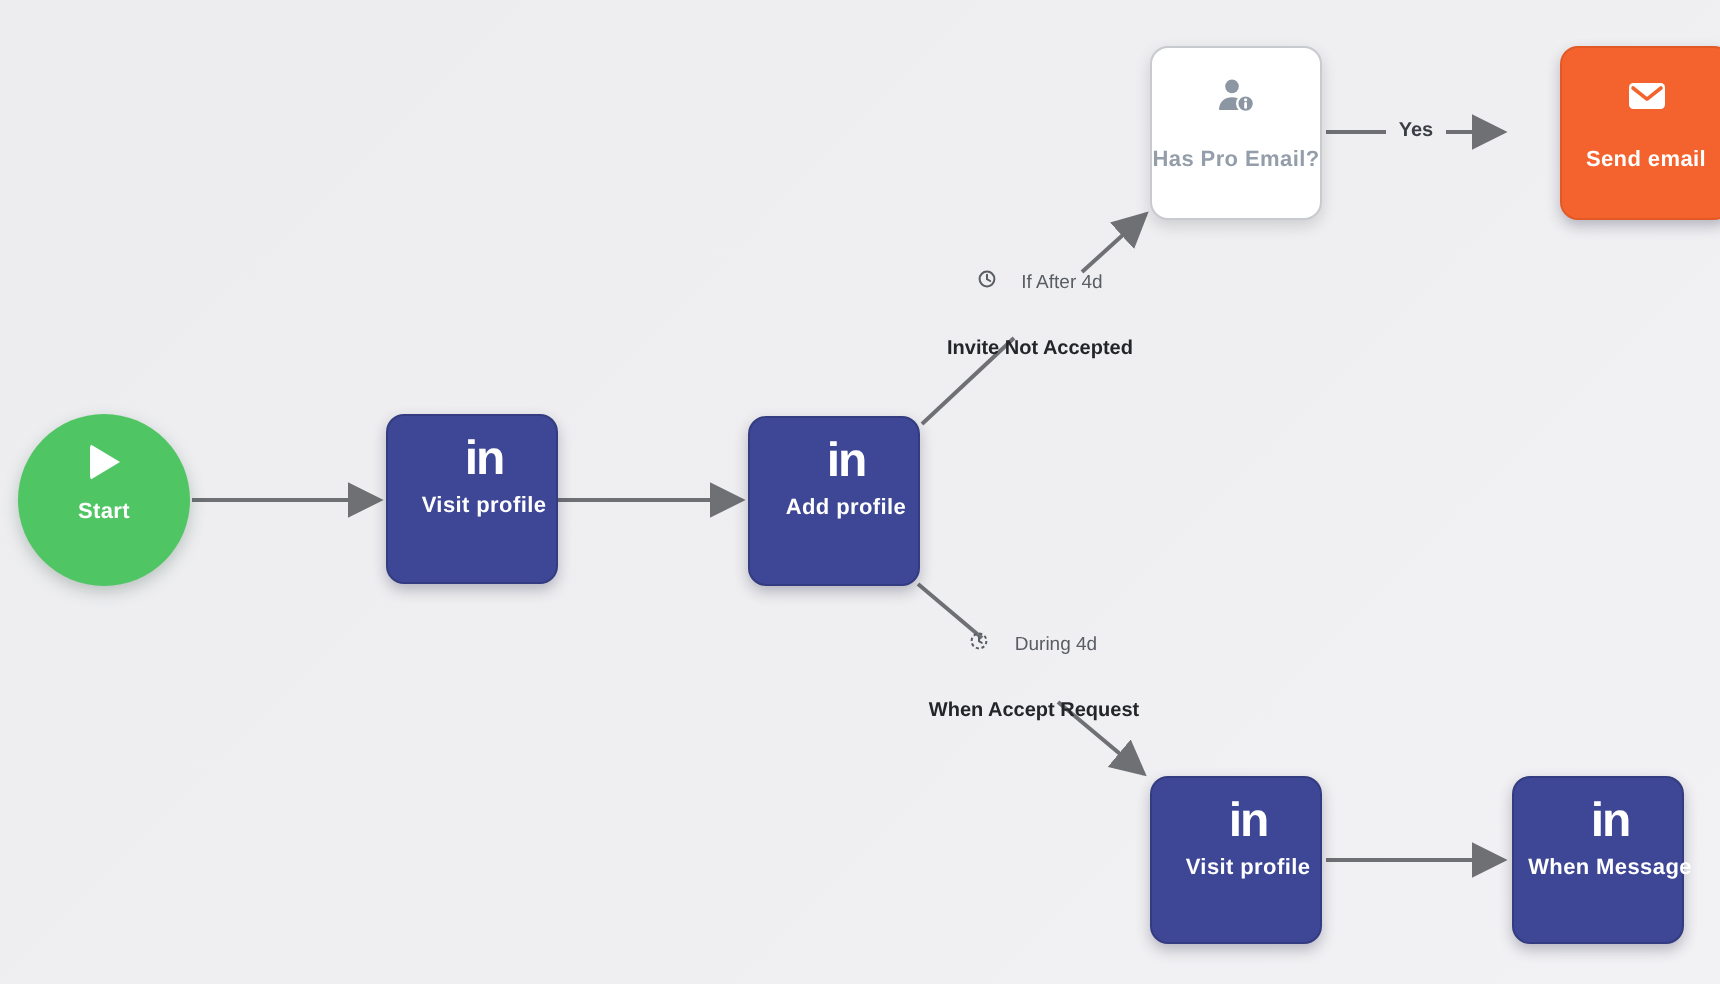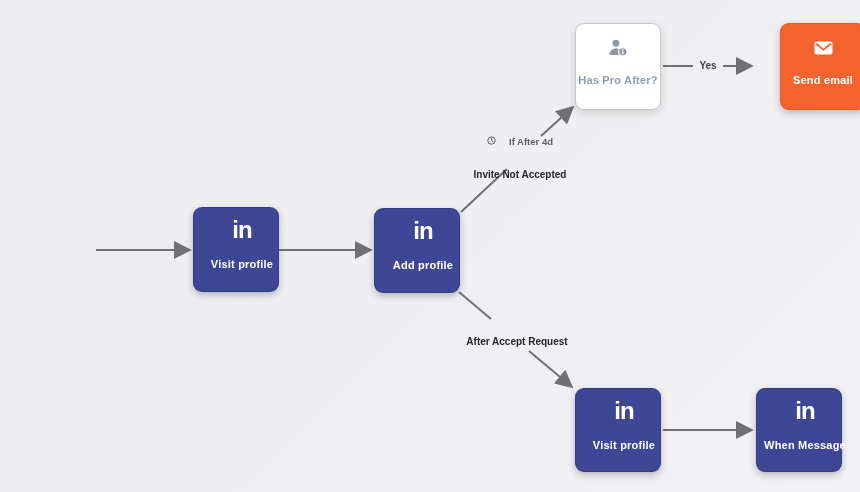--- a/index.html
+++ b/index.html
@@ -36,32 +36,32 @@
     background:#ffffff; border:1px solid #c7cacf;
     box-shadow:0 3px 8px rgba(0,0,0,.14);
   }
 
   .in-logo{
     color:#fff; font-weight:bold; font-size:24px; line-height:30px;
     letter-spacing:-1px;
   }
   .lbl{
     color:#fff; font-weight:bold; font-size:11px; letter-spacing:.2px;
-    margin-top:13px; text-align:center; white-space:nowrap;
+    margin-top:2px; text-align:center; white-space:nowrap;
   }
   .white .lbl{ color:#949eab; margin-top:13px; font-size:11px; }
   .orange .lbl{ margin-top:13px; }
   .icon-slot{ height:26px; display:flex; align-items:center; justify-content:center; margin-top:4px; }
 
   .edge-label{
     position:absolute; text-align:center; pointer-events:none;
   }
   .edge-label .l1{
     font-size:9.5px; color:#595d64; line-height:14px; white-space:nowrap;
-    display:flex; align-items:center; justify-content:center; gap:13px;font-weight:bold;
+    display:flex; align-items:center; justify-content:center; gap:13px;
   }
   .edge-label .l2{
     font-size:10px; color:#232529; font-weight:600; line-height:14px; white-space:nowrap;margin-top:19px;
   }
   .yes-label{
     position:absolute; font-size:10px; font-weight:bold; color:#3b3e44;
     text-align:center; pointer-events:none;
   }
   .clock{ display:inline-block; vertical-align:middle; }
 </style>
@@ -82,20 +82,24 @@
       <line x1="461" y1="212" x2="507" y2="169"></line>
       <line x1="541" y1="136" x2="573" y2="107" marker-end="url(#arrow)"></line>
       <line x1="663" y1="66" x2="693" y2="66"></line>
       <line x1="723" y1="66" x2="752" y2="66" marker-end="url(#arrow)"></line>
       <line x1="459" y1="292" x2="491" y2="319"></line>
       <line x1="529" y1="351" x2="572" y2="387" marker-end="url(#arrow)"></line>
       <line x1="663" y1="430" x2="752" y2="430" marker-end="url(#arrow)"></line>
     </g>
   </svg>
 
+  <div class="node node-circle" style="left:9px; top:207px;">
+    <div class="play-tri"></div>
+    <div class="lbl">Start</div>
+  </div>
 
   <div class="node node-box blue" style="left:193px; top:207px;">
     <div class="in-logo">in</div>
     <div class="lbl">Visit profile</div>
   </div>
 
   <div class="node node-box blue" style="left:374px; top:208px;">
     <div class="in-logo">in</div>
     <div class="lbl">Add profile</div>
   </div>
@@ -103,21 +107,21 @@
   <div class="node node-box white" style="left:575px; top:23px; height:87px;">
     <div class="icon-slot">
       <svg width="24" height="20" viewBox="0 0 24 20">
         <circle cx="10" cy="5.2" r="3.4" fill="#8d97a3"></circle>
         <path d="M3.5,17 c0-4.2 2.9-6.4 6.5-6.4 s6.5,2.2 6.5,6.4 z" fill="#8d97a3"></path>
         <circle cx="16.8" cy="13.8" r="4.2" fill="#8d97a3" stroke="#ffffff" stroke-width="1.2"></circle>
         <circle cx="16.8" cy="11.9" r="0.8" fill="#ffffff"></circle>
         <rect x="16.1" y="13" width="1.4" height="3.4" rx="0.7" fill="#ffffff"></rect>
       </svg>
     </div>
-    <div class="lbl">Has Pro After?</div>
+    <div class="lbl">Has Pro Email?</div>
   </div>
 
   <div class="node node-box orange" style="left:756px; top:23px; height:87px;margin-left:24px;">
     <div class="icon-slot">
       <svg width="19" height="14" viewBox="0 0 19 14">
         <rect x="0.5" y="0.5" width="18" height="13" rx="2.2" fill="#ffffff"></rect>
         <polyline points="2.5,3 9.5,8.6 16.5,3" fill="none" stroke="#f4632e" stroke-width="1.8" stroke-linecap="round" stroke-linejoin="round"></polyline>
       </svg>
     </div>
     <div class="lbl">Send email</div>
@@ -140,18 +144,27 @@
           <circle cx="4.5" cy="4.5" r="3.7" fill="none" stroke="#595d64" stroke-width="1"></circle>
           <path d="M4.5,2.4 L4.5,4.6 L6.1,5.5" fill="none" stroke="#595d64" stroke-width="1" stroke-linecap="round"></path>
         </svg>
       </span>
       <span>If After 4d</span>
     </div>
     <div class="l2">Invite Not Accepted</div>
   </div>
 
   <div class="edge-label" style="left:455px; top:316px; width:124px;">
-    <div class="l2">After Accept Request</div>
+    <div class="l1">
+      <span class="clock">
+        <svg width="9" height="9" viewBox="0 0 9 9">
+          <circle cx="4.5" cy="4.5" r="3.7" fill="none" stroke="#595d64" stroke-width="1" stroke-dasharray="1.6,1.3"></circle>
+          <path d="M4.5,2.6 L4.5,4.6 L5.9,5.4" fill="none" stroke="#595d64" stroke-width="1" stroke-linecap="round"></path>
+        </svg>
+      </span>
+      <span>During 4d</span>
+    </div>
+    <div class="l2">When Accept Request</div>
   </div>
 
   <div class="yes-label" style="left:694px; top:60px; width:28px;">Yes</div>
 
 </div>
 
 </body></html>

